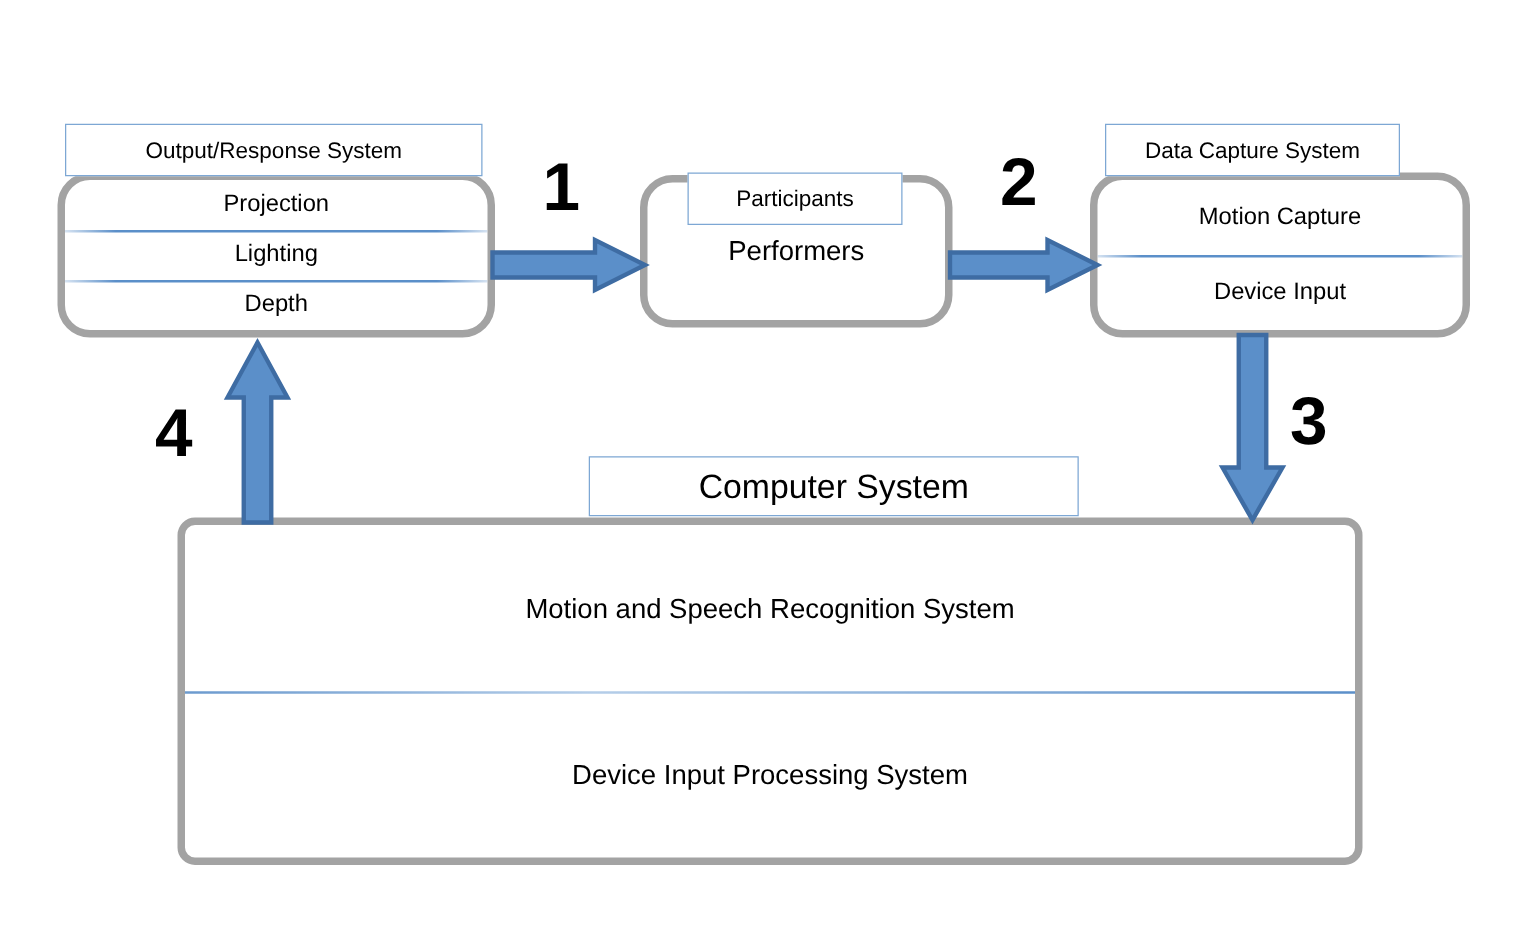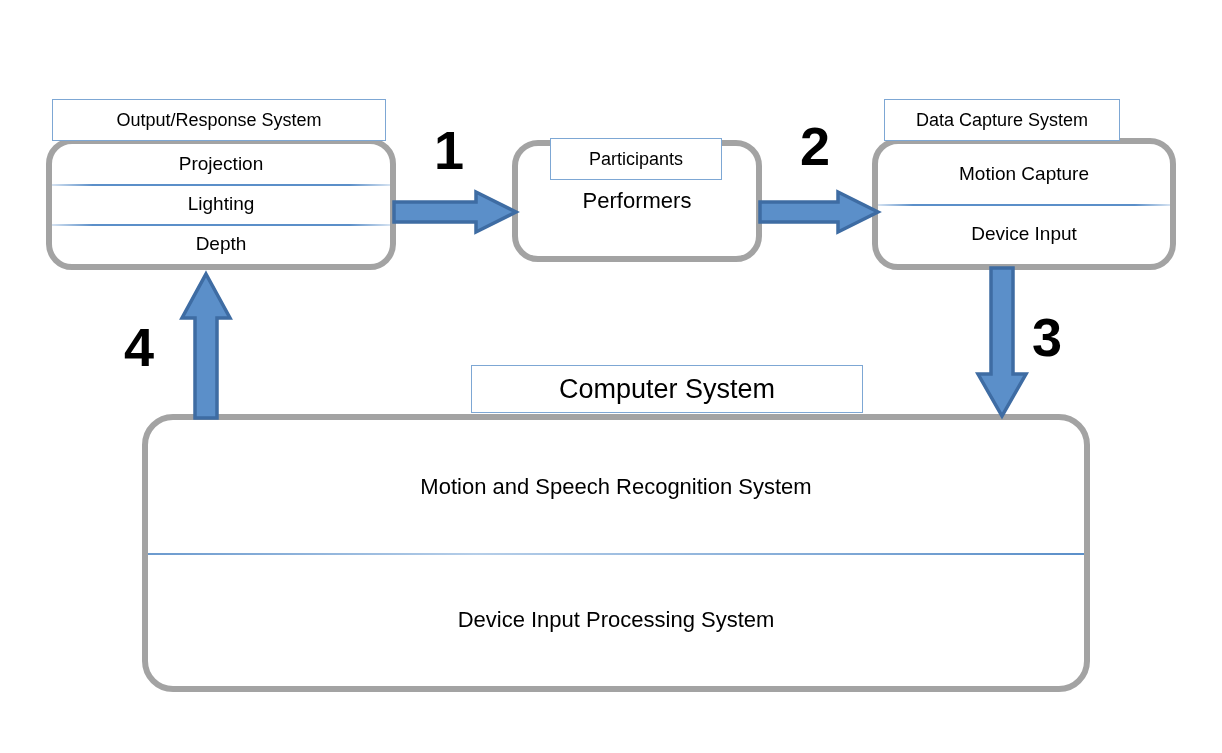--- a/index.html
+++ b/index.html
@@ -40,21 +40,21 @@
     position: absolute;
     box-sizing: border-box;
     border: 6px solid #a3a3a3;
     border-radius: 26px;
     background: #ffffff;
     z-index: 3;
     overflow: hidden;
     display: flex;
     flex-direction: column;
   }
-  .round-box.big { border-radius: 31px; }
+  .round-box.big { border-radius: 14px; }
 
   .row {
     flex: 1 1 0;
     display: flex;
     align-items: center;
     justify-content: center;
     text-align: center;
     position: relative;
     white-space: nowrap;
   }

